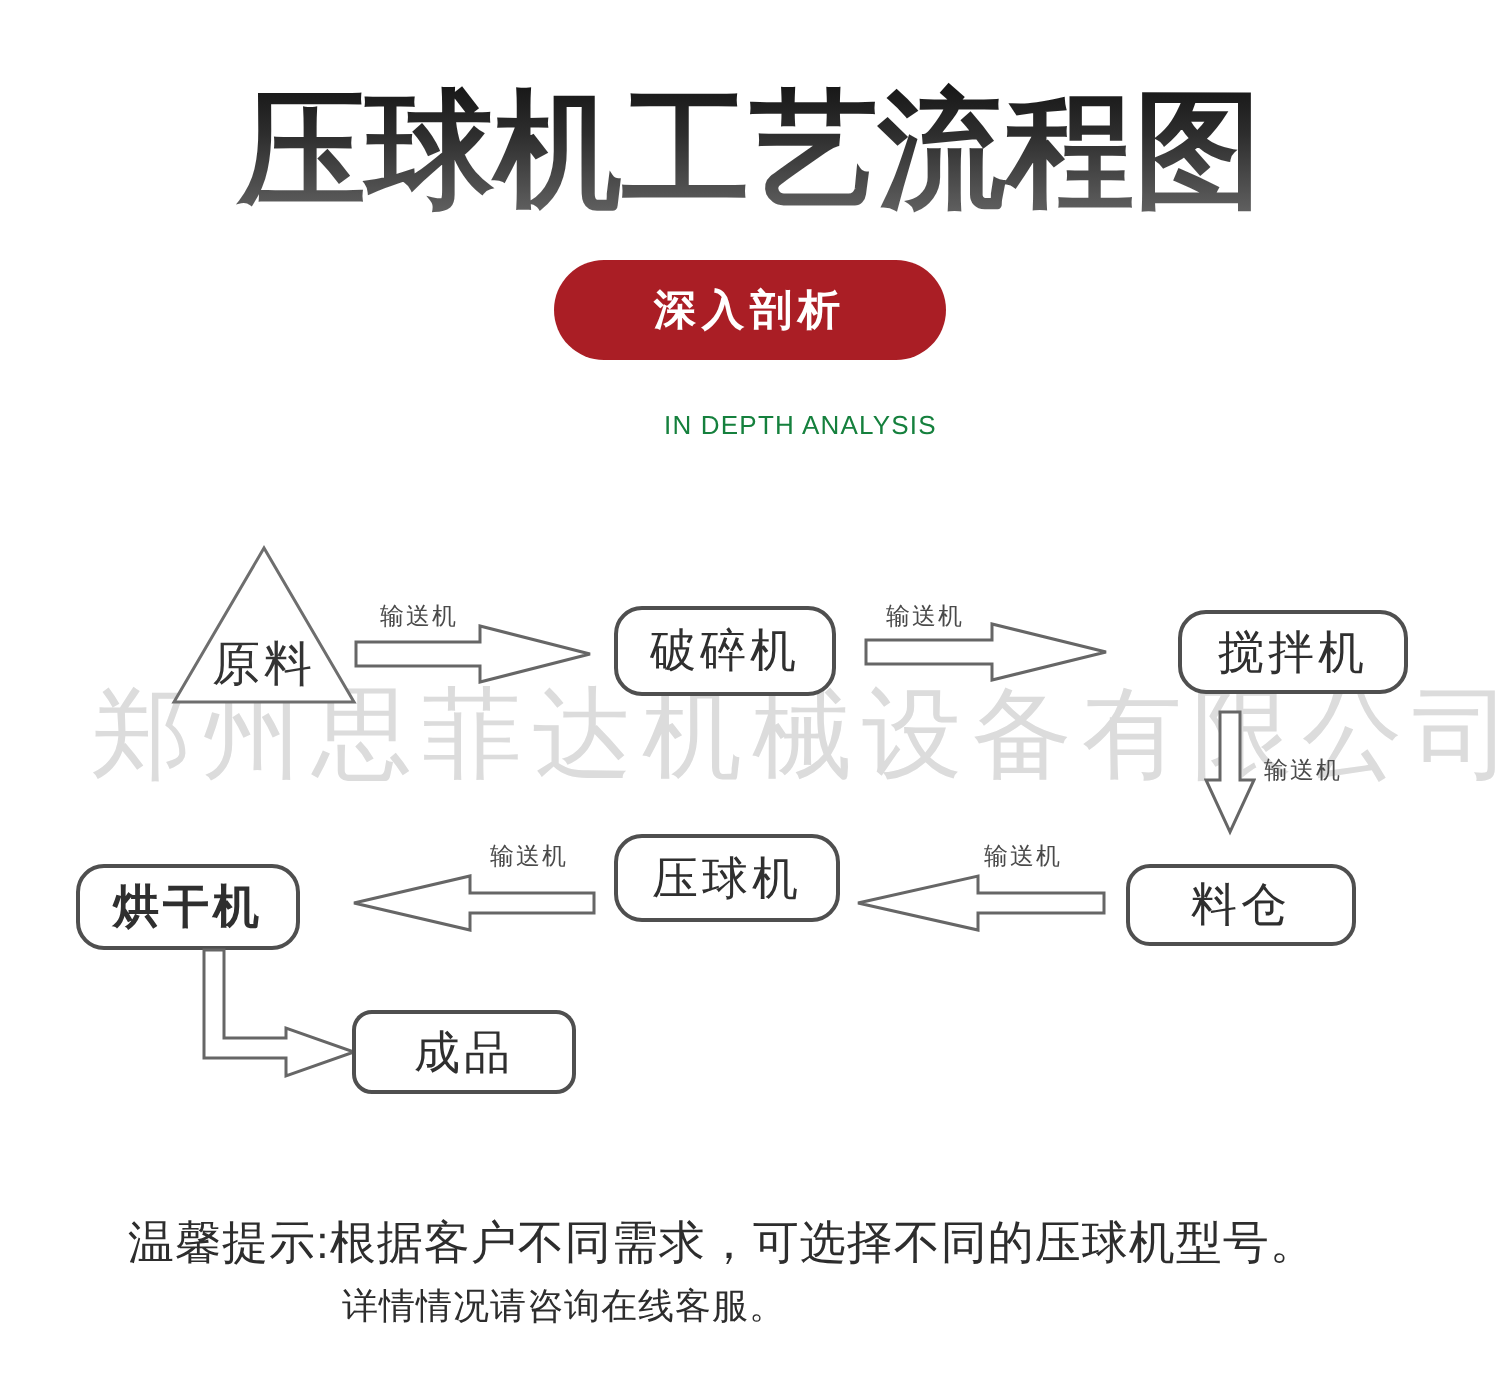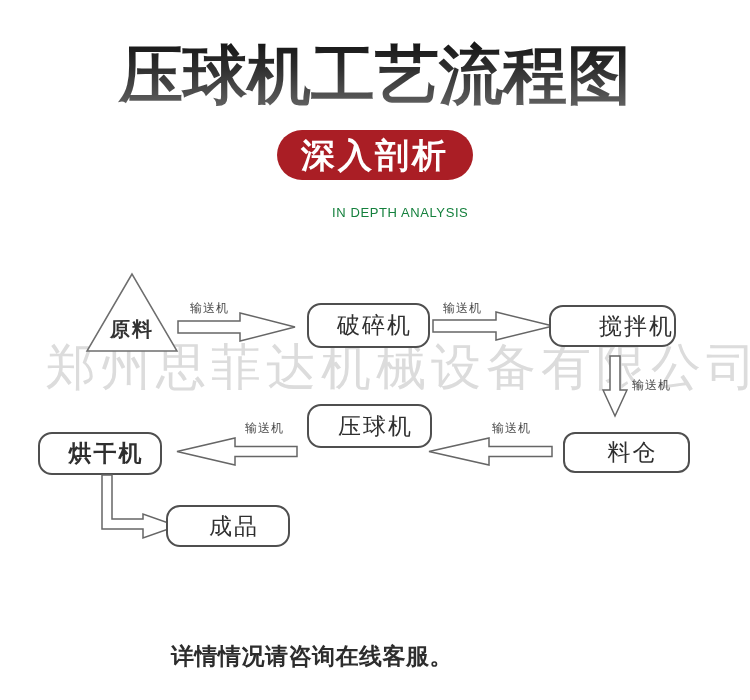--- a/index.html
+++ b/index.html
@@ -14,64 +14,64 @@
     font-weight:bold;font-size:64px;line-height:84px;letter-spacing:0px;
     color:#2b2b2b;
     background:linear-gradient(180deg,#0f0f0f 0%,#2e2e2e 40%,#6f6f6f 100%);
     -webkit-background-clip:text;background-clip:text;
     -webkit-text-fill-color:transparent;
     white-space:nowrap;
   }
   .badge{
     position:absolute;left:277px;top:130px;width:196px;height:50px;
     border-radius:26px;background:#aa1e25;
-    color:#ffffff;font-size:34px;line-height:51px;text-align:center;
+    color:#ffffff;font-size:21px;line-height:51px;text-align:center;
     letter-spacing:3px;font-weight:bold;white-space:nowrap;
   }
   .subtitle{
     position:absolute;left:332px;top:205px;
     font-size:13px;color:#15803d;letter-spacing:0.6px;white-space:nowrap;
   }
   
   .watermark{
     position:absolute;left:46px;top:334px;z-index:1;
     font-size:50px;color:#dcdcdc;letter-spacing:5px;white-space:nowrap;
   }
   
   .flow{position:absolute;left:0;top:0;width:750px;height:700px;z-index:2;}
   .node{
     position:absolute;border:2px solid #4f4f4f;border-radius:14px;background:#ffffff;
     display:flex;align-items:center;justify-content:center;
-    font-size:23px;color:#2f2f2f;letter-spacing:2px;white-space:nowrap;padding-left:12px;
+    font-size:23px;color:#2f2f2f;letter-spacing:2px;white-space:nowrap;
   }
   .node-crusher{left:307px;top:303px;width:107px;height:41px;}
-  .node-mixer{left:549px;top:305px;width:111px;height:38px;justify-content:flex-end;}
+  .node-mixer{left:589px;top:305px;width:111px;height:38px;}
   .node-silo{left:563px;top:432px;width:111px;height:37px;border-radius:12px;}
-  .node-briquette{left:307px;top:404px;width:109px;height:40px;}
+  .node-briquette{left:307px;top:417px;width:109px;height:40px;}
   .node-dryer{left:38px;top:432px;width:108px;height:39px;font-weight:bold;}
-  .node-product{left:166px;top:505px;width:108px;height:38px;}
+  .node-product{left:176px;top:505px;width:108px;height:38px;border-radius:10px;}
   .tri-wrap{position:absolute;left:84px;top:270px;width:96px;height:84px;}
   .tri-wrap svg{position:absolute;left:0;top:0;}
   .tri-label{
     position:absolute;left:0;top:46px;width:96px;text-align:center;
-    font-size:20px;color:#333333;letter-spacing:2px;font-weight:bold;
+    font-size:24px;color:#333333;letter-spacing:2px;
   }
   .arrow{position:absolute;}
   .arrow polygon{fill:#ffffff;stroke:#666666;stroke-width:1.5;}
   .conveyor{
     position:absolute;font-size:12px;color:#4a4a4a;letter-spacing:1px;white-space:nowrap;
   }
   
   .tip-line1{
     position:absolute;left:64px;top:606px;
     font-size:23px;color:#2d2d2d;letter-spacing:0.5px;white-space:nowrap;
   }
   .tip-line2{
     position:absolute;left:171px;top:641px;
-    font-size:23px;color:#2d2d2d;letter-spacing:0.5px;white-space:nowrap;font-weight:bold;
+    font-size:18px;color:#2d2d2d;letter-spacing:0.5px;white-space:nowrap;
   }
 </style>
 </head>
 <body>
 
 <div id="stage">
 
   <div class="page-title">压球机工艺流程图</div>
   <div class="badge">深入剖析</div>
   <div class="subtitle">IN DEPTH ANALYSIS</div>
@@ -135,15 +135,16 @@
     <svg class="arrow" style="left:98px;top:474px;" width="84" height="66" viewBox="0 0 84 66">
       <polygon points="4,1 14,1 14,45 45,45 45,40 79,52 45,64 45,55 4,55"></polygon>
     </svg>
 
     <div class="node node-product">
       <span>成品</span>
     </div>
 
   </div>
 
+  <div class="tip-line1">温馨提示:根据客户不同需求，可选择不同的压球机型号。</div>
   <div class="tip-line2">详情情况请咨询在线客服。</div>
 
 </div>
 
 </body></html>

